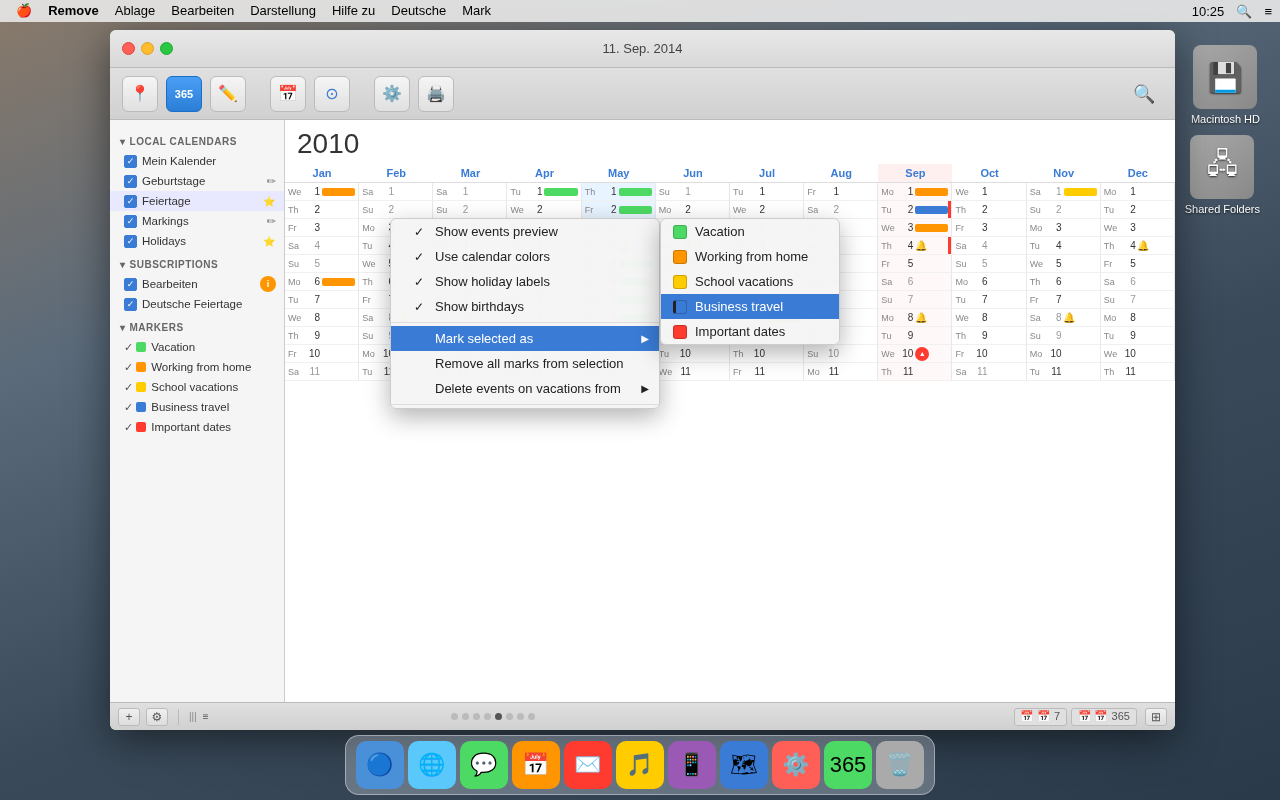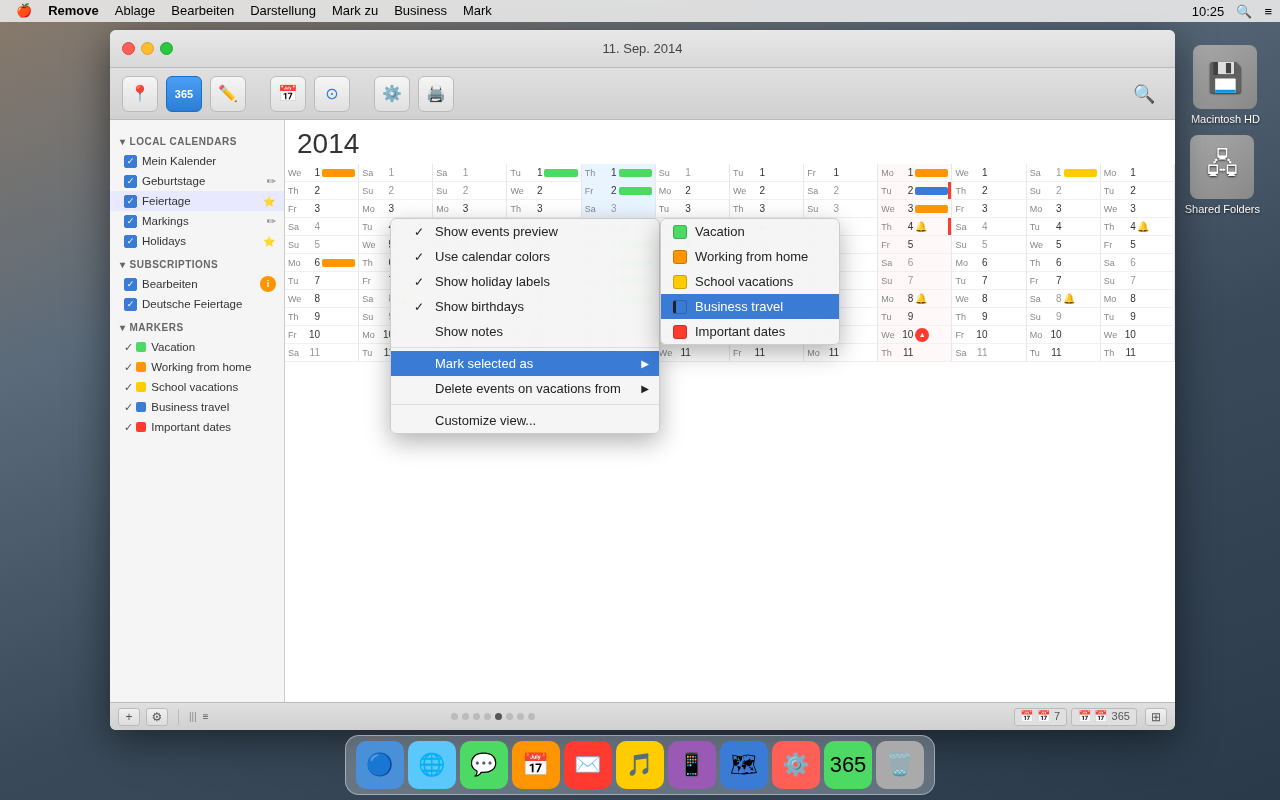--- a/index.html
+++ b/index.html
@@ -417,22 +417,22 @@
 <body>
 
 <div class="desktop-bg"></div>
 
 <div class="menubar">
   <span class="menubar-item">🍎</span>
   <span class="menubar-item bold">Remove</span>
   <span class="menubar-item">Ablage</span>
   <span class="menubar-item">Bearbeiten</span>
   <span class="menubar-item">Darstellung</span>
-  <span class="menubar-item">Mark zu</span>
-  <span class="menubar-item">Business</span>
+  <span class="menubar-item">Hilfe zu</span>
+  <span class="menubar-item">Deutsche</span>
   <span class="menubar-item">Mark</span>
   <div class="menubar-right">
     <span>10:25</span>
     <span>🔍</span>
     <span>≡</span>
   </div>
 </div>
 
 <div class="desktop-icon" style="top:45px;">
   <div class="icon-img">💾</div>
@@ -565,22 +565,36 @@
       </div>
 
       <div class="sidebar-item">
         <span class="marker-check">✓</span>
         <div class="marker-color" style="background:#ff3b30;"></div>
         <span class="sidebar-label">Important dates</span>
       </div>
     </div>
 
     <div class="calendar-area">
-      <div class="year-header">2014</div>
-
+      <div class="year-header">2010</div>
+
+      <div style="display:grid;grid-template-columns:repeat(12,1fr);border-bottom:1px solid #ddd;position:sticky;top:0;background:white;z-index:10;">
+        <div style="text-align:center;font-size:11px;font-weight:600;color:#3a7bd5;padding:3px;">Jan</div>
+        <div style="text-align:center;font-size:11px;font-weight:600;color:#3a7bd5;padding:3px;">Feb</div>
+        <div style="text-align:center;font-size:11px;font-weight:600;color:#3a7bd5;padding:3px;">Mar</div>
+        <div style="text-align:center;font-size:11px;font-weight:600;color:#3a7bd5;padding:3px;">Apr</div>
+        <div style="text-align:center;font-size:11px;font-weight:600;color:#3a7bd5;padding:3px;">May</div>
+        <div style="text-align:center;font-size:11px;font-weight:600;color:#3a7bd5;padding:3px;">Jun</div>
+        <div style="text-align:center;font-size:11px;font-weight:600;color:#3a7bd5;padding:3px;">Jul</div>
+        <div style="text-align:center;font-size:11px;font-weight:600;color:#3a7bd5;padding:3px;">Aug</div>
+        <div style="text-align:center;font-size:11px;font-weight:600;color:#3a7bd5;padding:3px;background:#fff0f0;">Sep</div>
+        <div style="text-align:center;font-size:11px;font-weight:600;color:#3a7bd5;padding:3px;">Oct</div>
+        <div style="text-align:center;font-size:11px;font-weight:600;color:#3a7bd5;padding:3px;">Nov</div>
+        <div style="text-align:center;font-size:11px;font-weight:600;color:#3a7bd5;padding:3px;">Dec</div>
+      </div>
 
       <div style="display:grid;grid-template-columns:repeat(12,1fr);font-size:10px;">
 
         <div style="display:flex;align-items:center;padding:1px 3px;height:18px;border-bottom:1px solid #f0f0f0;border-right:1px solid #e8e8e8;">
             <span style="color:#888;font-size:9px;width:16px;">We</span>
             <span style="color:#333;width:16px;text-align:right;">1</span>
             <div style="height:8px;background:#ff9500;border-radius:2px;flex:1;margin-left:2px;"></div>
           </div>
         <div style="display:flex;align-items:center;padding:1px 3px;height:18px;border-bottom:1px solid #f0f0f0;border-right:1px solid #e8e8e8;">
             <span style="color:#888;font-size:9px;width:16px;">Sa</span>
@@ -1183,40 +1197,36 @@
     <span class="menu-item-label">Use calendar colors</span>
   </div>
   <div class="menu-item">
     <span class="menu-checkmark">✓</span>
     <span class="menu-item-label">Show holiday labels</span>
   </div>
   <div class="menu-item">
     <span class="menu-checkmark">✓</span>
     <span class="menu-item-label">Show birthdays</span>
   </div>
-  <div class="menu-item">
-    <span class="menu-checkmark"></span>
-    <span class="menu-item-label">Show notes</span>
-  </div>
   <div class="menu-separator"></div>
   <div class="menu-item highlighted">
     <span class="menu-checkmark"></span>
     <span class="menu-item-label">Mark selected as</span>
     <span class="menu-arrow">▶</span>
   </div>
   <div class="menu-item">
     <span class="menu-checkmark"></span>
+    <span class="menu-item-label">Remove all marks from selection</span>
+  </div>
+  <div class="menu-item">
+    <span class="menu-checkmark"></span>
     <span class="menu-item-label">Delete events on vacations from</span>
     <span class="menu-arrow">▶</span>
   </div>
   <div class="menu-separator"></div>
-  <div class="menu-item">
-    <span class="menu-checkmark"></span>
-    <span class="menu-item-label">Customize view...</span>
-  </div>
 </div>
 
 <div class="sub-context-menu">
   <div class="sub-menu-item">
     <div class="marker-swatch" style="background:#4cd964;"></div>
     <span>Vacation</span>
   </div>
   <div class="sub-menu-item">
     <div class="marker-swatch" style="background:#ff9500;"></div>
     <span>Working from home</span>

